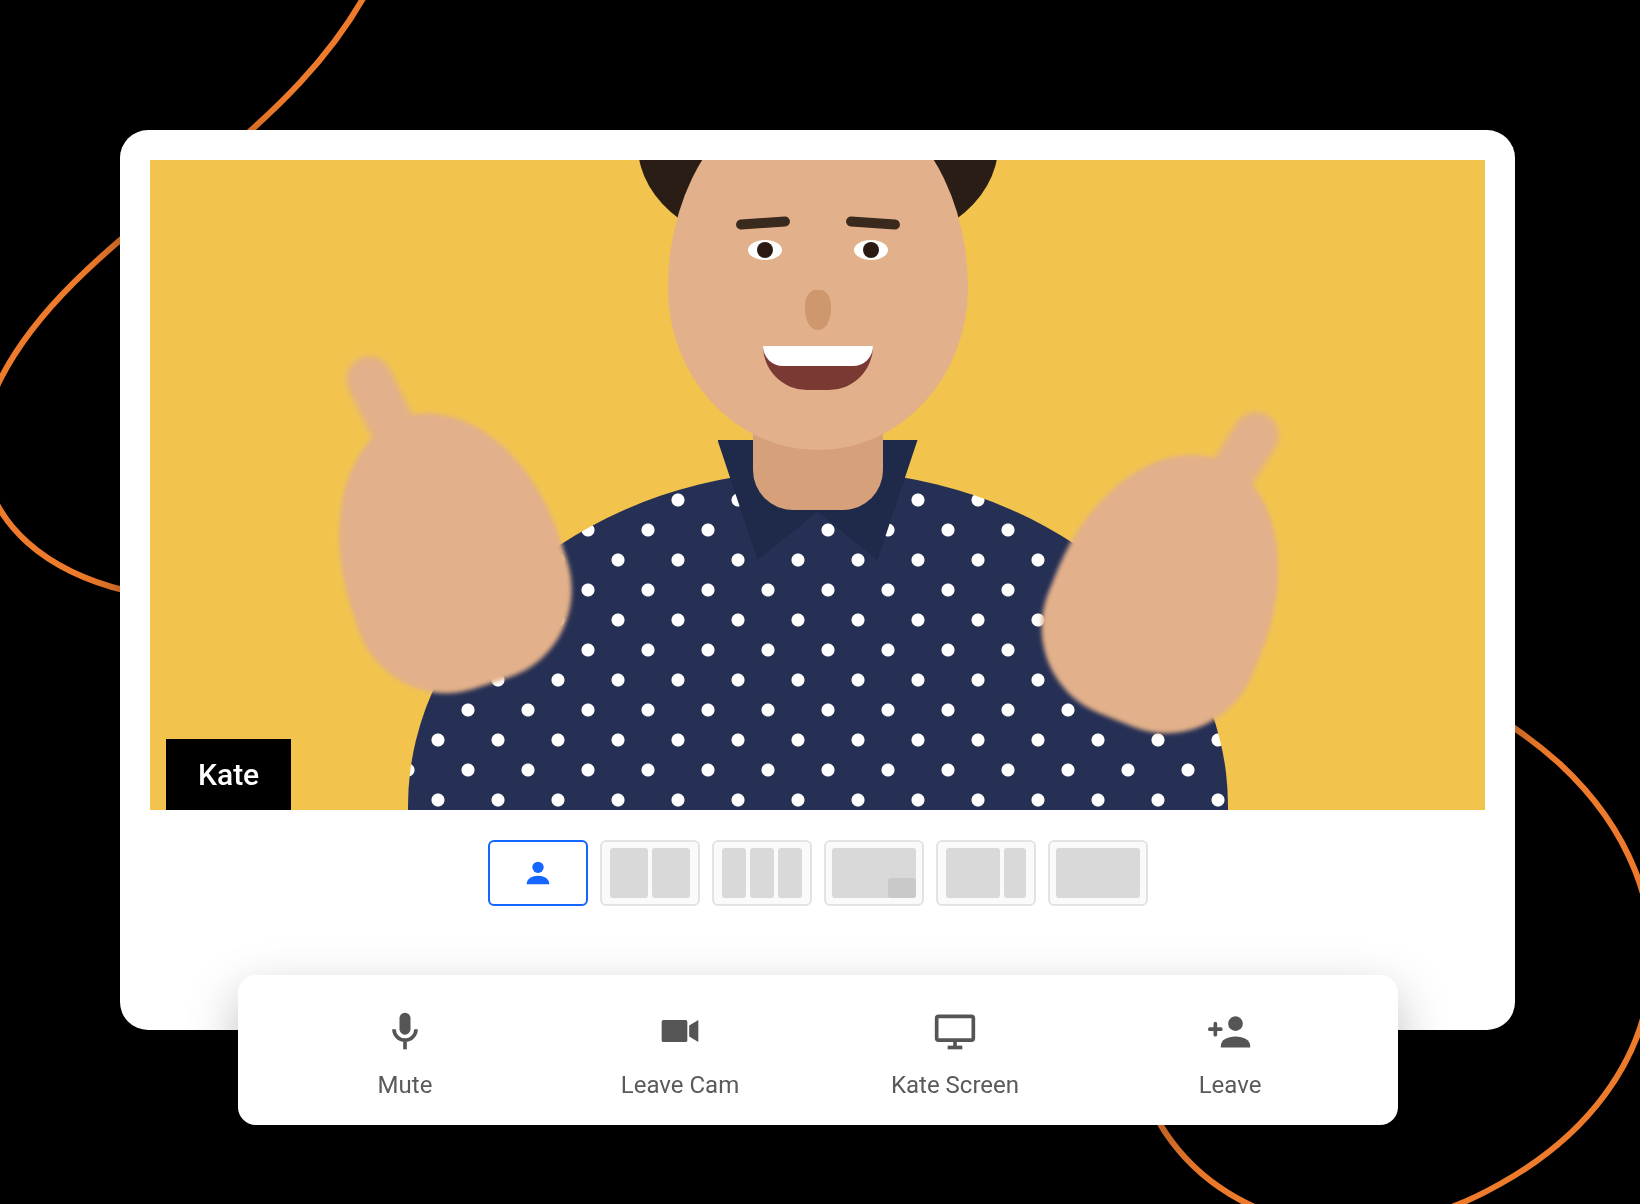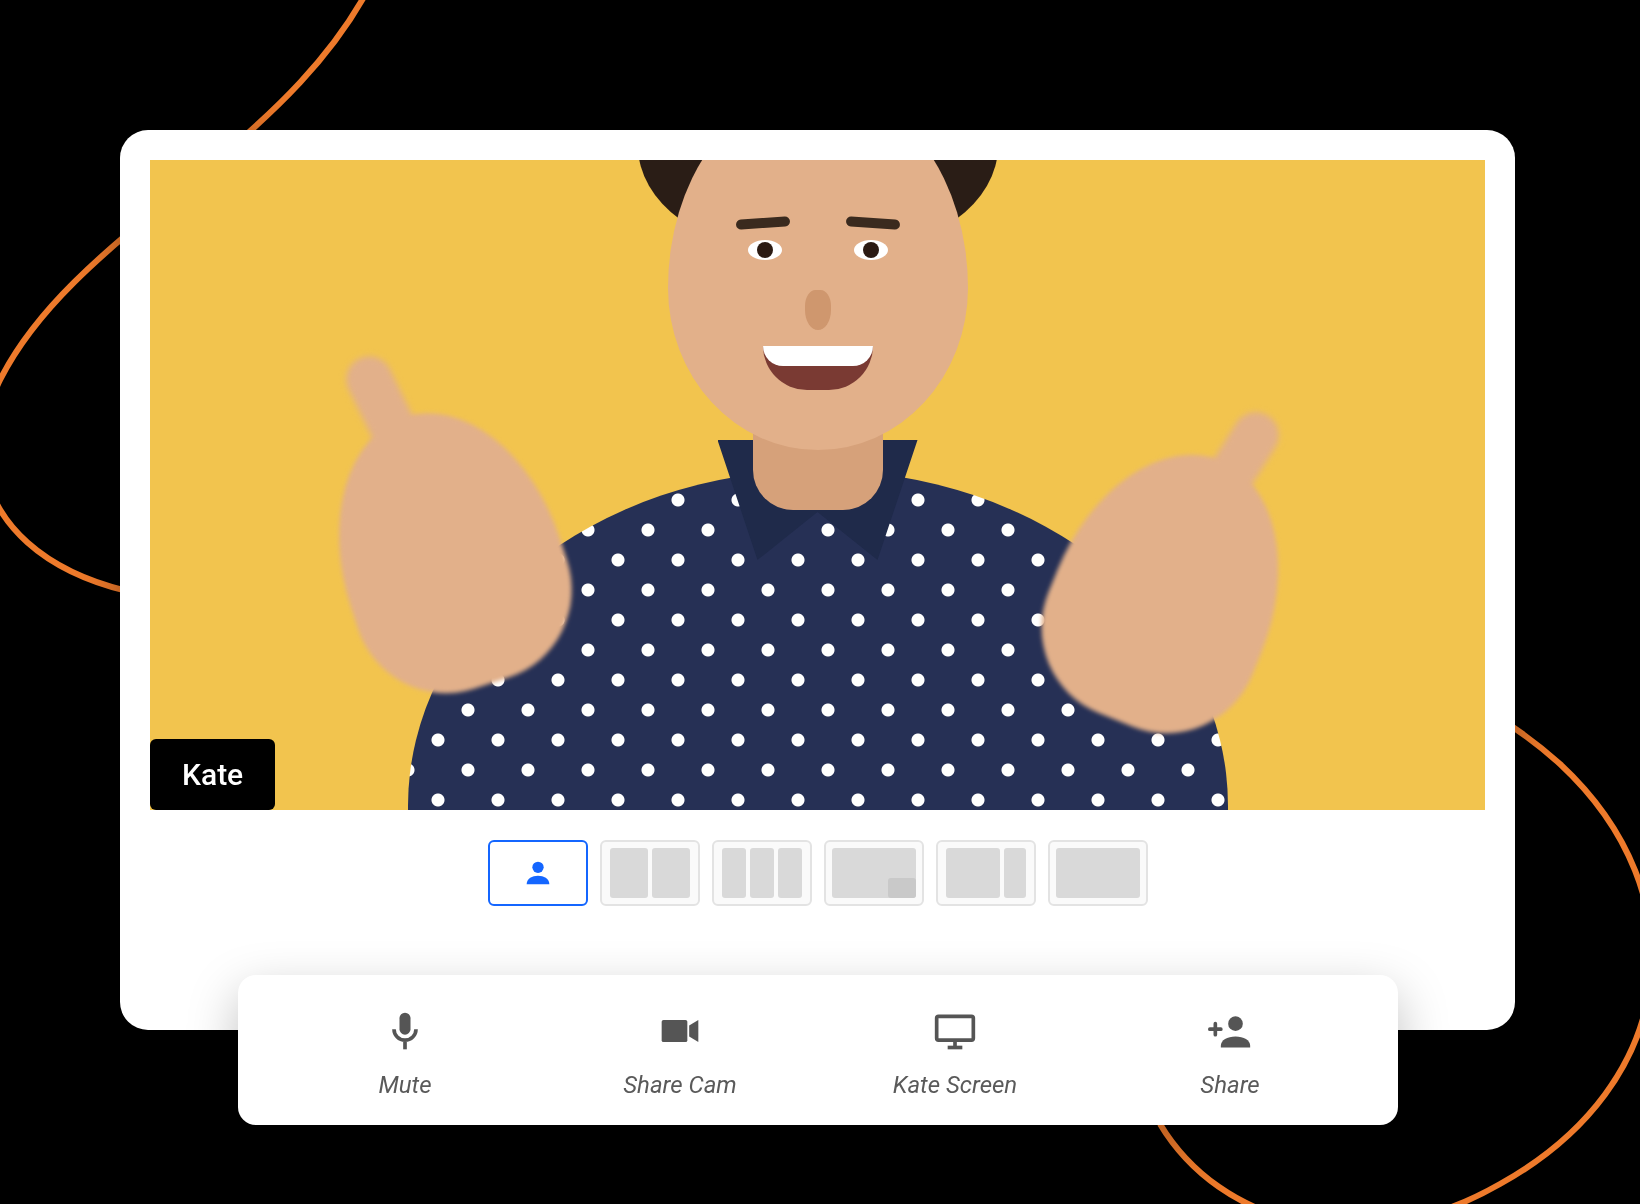--- a/index.html
+++ b/index.html
@@ -164,28 +164,27 @@
   .hand.right { right: -20px; bottom: 80px;  transform: rotate(22deg); }
   .finger{
     position:absolute; width:46px; height:120px; background:#e2b08a;
     border-radius:30px; filter: blur(2px);
   }
   .hand.left .finger{ left:70px; top:-70px; transform:rotate(-8deg);}
   .hand.right .finger{ right:70px; top:-60px; transform:rotate(10deg);}
 
   .name-tag {
     position: absolute;
-    left: 0;
+    left: 16px;
     bottom: 0;
     background: #000;
     color: #fff;
     font-size: 30px;
     font-weight: 500;
     padding: 18px 32px;
-    border-radius: 6px;
   }
 
   
   .layouts {
     position: absolute;
     left: 0; right: 0;
     top: 710px;
     display: flex;
     justify-content: center;
     gap: 12px;
@@ -228,21 +227,20 @@
   .tool {
     display: flex;
     flex-direction: column;
     align-items: center;
     gap: 14px;
     color: #5a5a5a;
     font-size: 24px;
     cursor: pointer;
     user-select: none;
     min-width: 130px;
-    font-style: italic;
   }
   .tool svg { width: 44px; height: 44px; }
   .tool .iconwrap{
     width:52px; height:52px; display:flex; align-items:center; justify-content:center;
   }
   .leave-icon{
     width:52px; height:52px; border-radius:50%;
     background:#ef5a2e; display:flex; align-items:center; justify-content:center;
   }
   .leave-icon svg{ width:24px; height:24px; }
@@ -328,21 +326,21 @@
       <span>Mute</span>
     </div>
 
     <div class="tool">
       <span class="iconwrap">
         <svg viewBox="0 0 24 24" fill="#555">
             <path d="M3 6h12a1 1 0 0 1 1 1v10a1 1 0 0 1-1 1H3a1 1 0 0 1-1-1V7a1 1 0 0 1 1-1z"></path>
             <path d="M17 9l5-3v12l-5-3z"></path>
           </svg>
       </span>
-      <span>Share Cam</span>
+      <span>Leave Cam</span>
     </div>
 
 
     <div class="tool">
       <span class="iconwrap">
         <svg viewBox="0 0 24 24" fill="none" stroke="#555" stroke-width="2">
             <rect x="2" y="4" width="20" height="13" rx="1"></rect>
             <line x1="8" y1="21" x2="16" y2="21"></line>
             <line x1="12" y1="17" x2="12" y2="21"></line>
           </svg>
@@ -351,18 +349,18 @@
     </div>
 
     <div class="tool">
       <span class="iconwrap">
         <svg viewBox="0 0 24 24" fill="#555">
             <circle cx="15" cy="8" r="4"></circle>
             <path d="M7 20c0-3 3.5-5 8-5s8 2 8 5v1H7v-1z"></path>
             <path d="M4 8v6M1 11h6" stroke="#555" stroke-width="2" stroke-linecap="round"></path>
           </svg>
       </span>
-      <span>Share</span>
+      <span>Leave</span>
     </div>
 
 
   </div>
 </div>
 
 </body></html>

